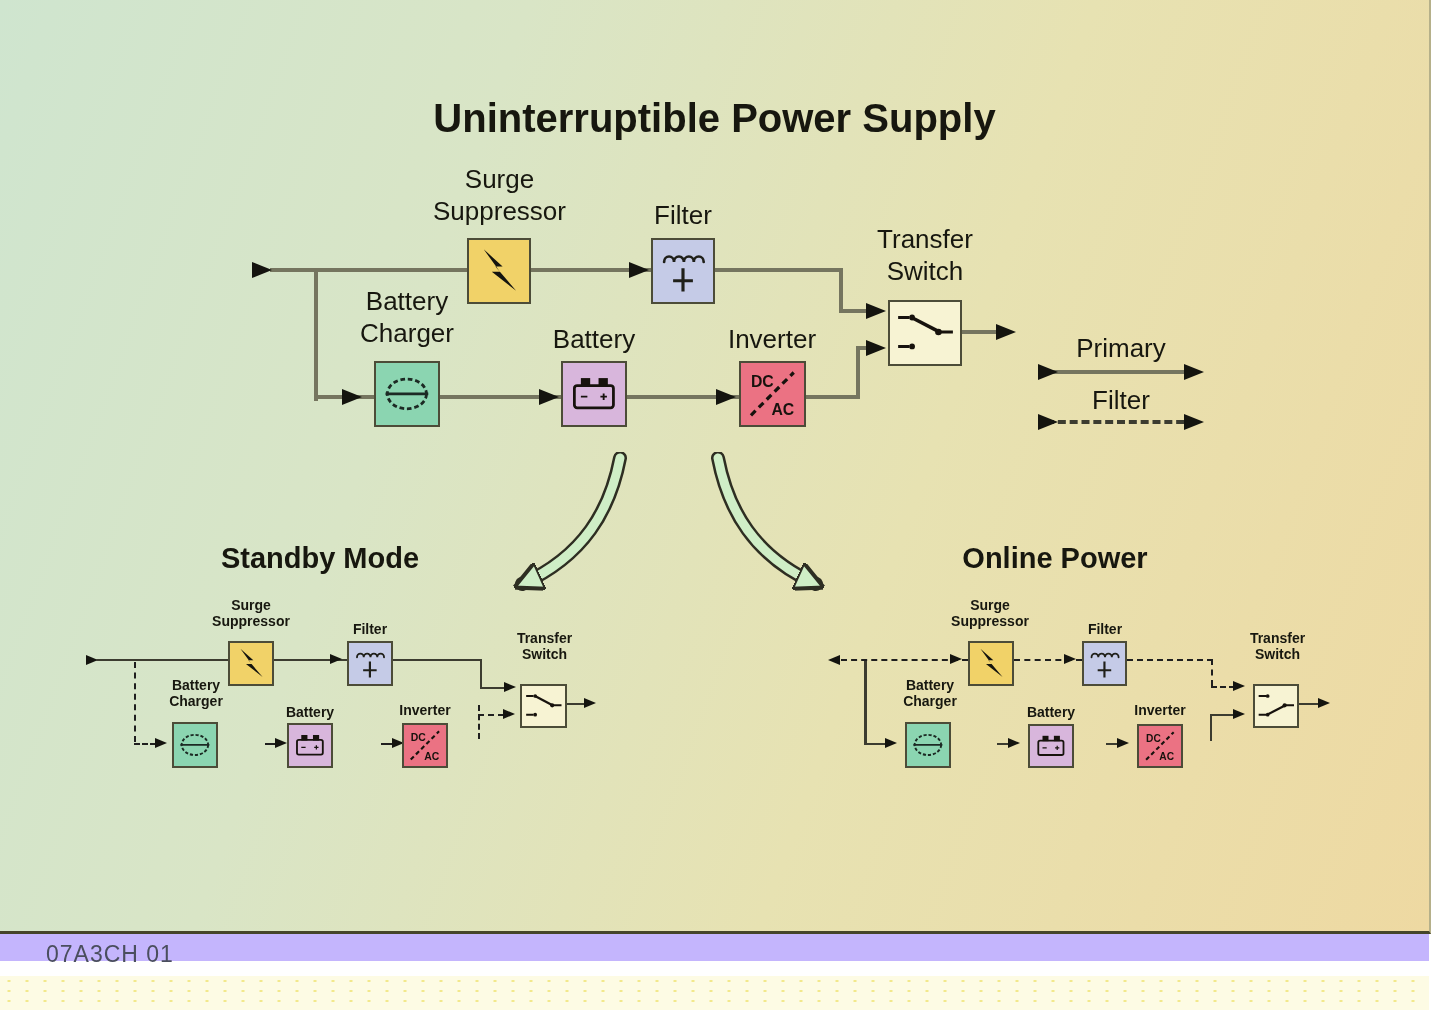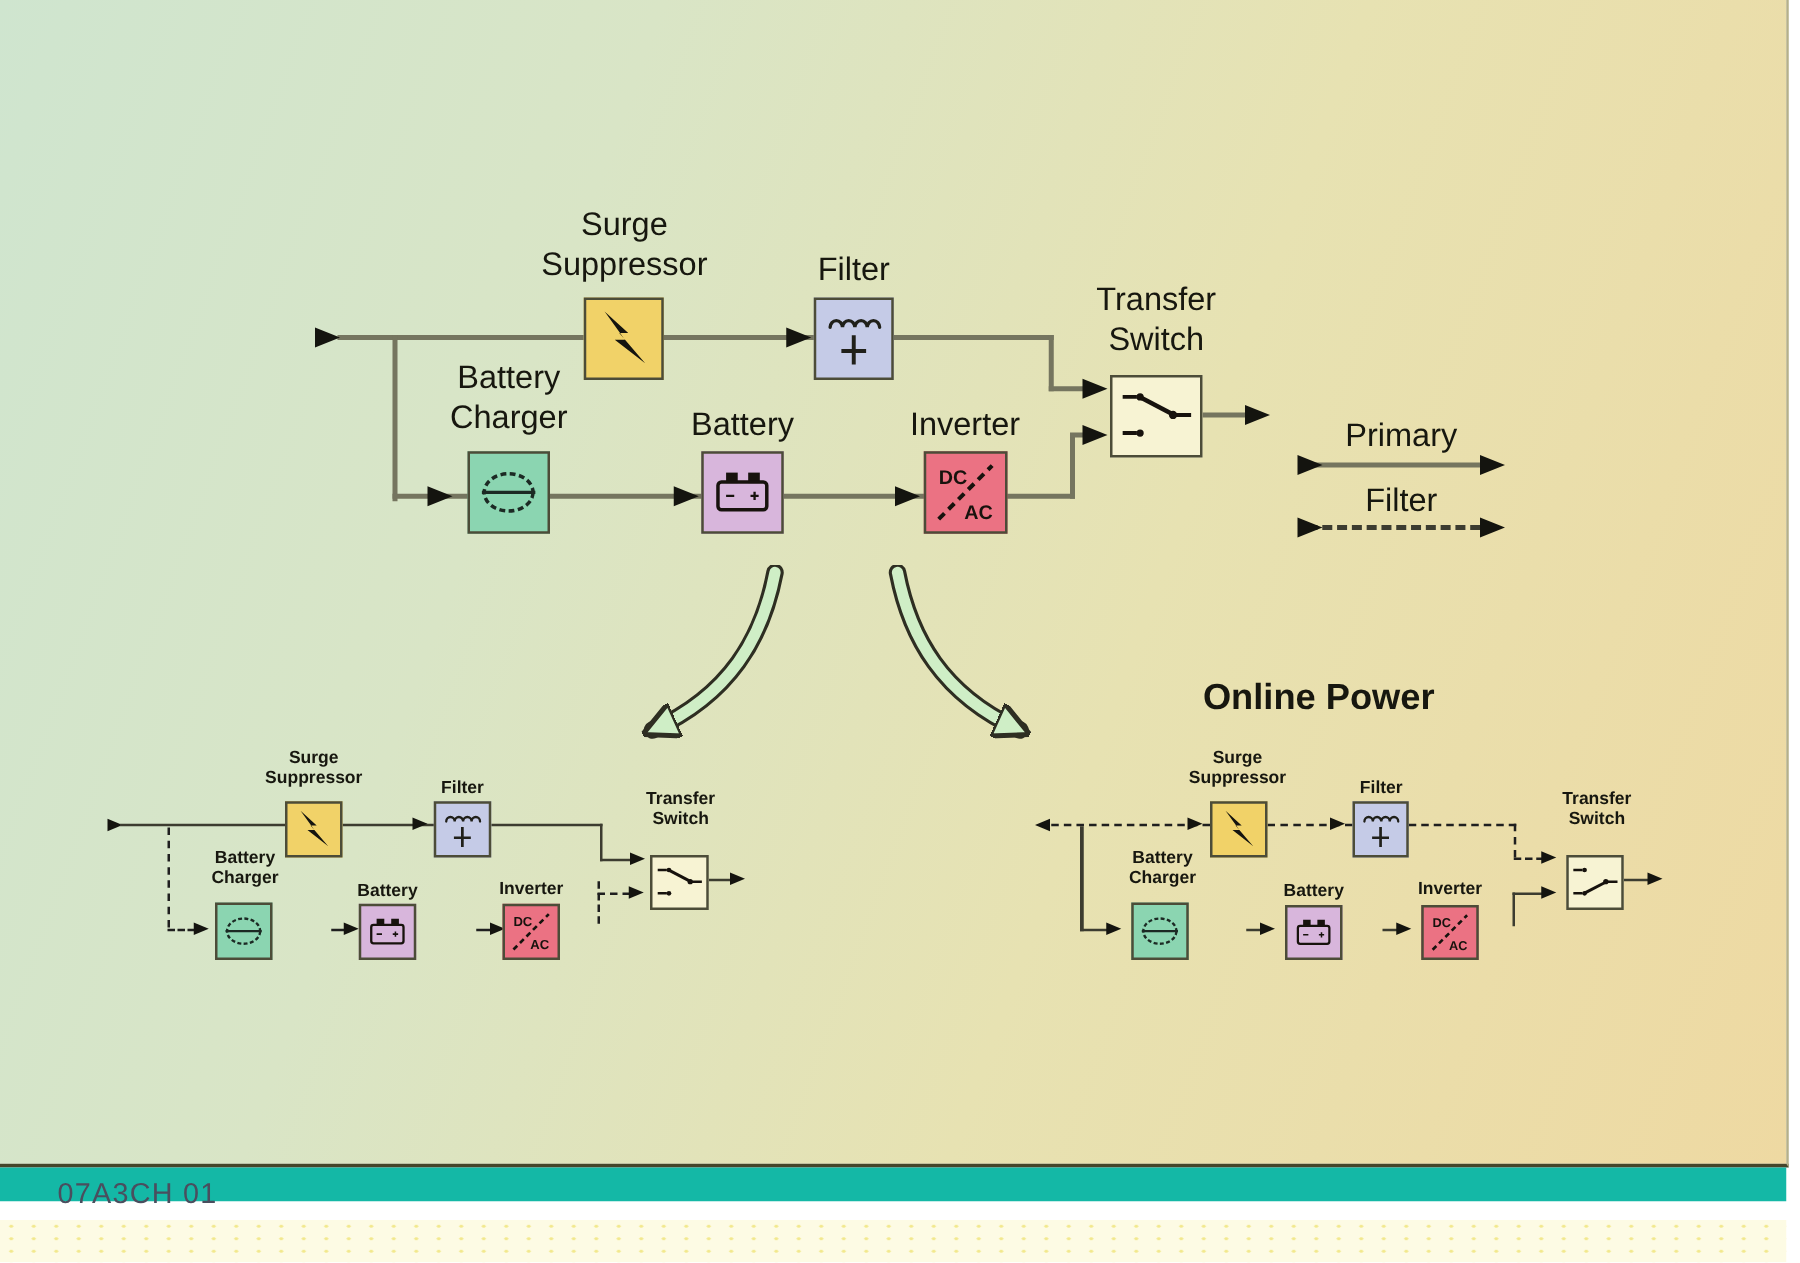--- a/index.html
+++ b/index.html
@@ -2,21 +2,21 @@
 <html><head>
 <meta charset="utf-8">
 <style>
   html,body{margin:0;padding:0;background:#fff;}
   .screen{position:relative;width:1440px;height:1010px;overflow:hidden;background:#fff;
           font-family:"Liberation Sans",sans-serif;color:#17170f;}
   
   .art{position:absolute;left:0;top:0;width:1429px;height:931px;
        background:linear-gradient(110deg,#cfe5cf 0%,#d9e5c6 30%,#e7e2b2 62%,#eed9a2 100%);
        border-bottom:3px solid #45452a;border-right:2px solid #b5b08a;}
-  .strip-white{position:absolute;left:0;top:934px;width:1429px;height:27px;background:#14b8a6;}
+  .strip-white{position:absolute;left:0;top:934px;width:1429px;height:27px;background:#c4b5fd;}
   .strip-yellow{position:absolute;left:0;top:976px;width:1429px;height:34px;background:#fdfbe4;
        background-image:radial-gradient(#f2e88c 1.5px,transparent 2px);background-size:18px 10px;}
   .caption{position:absolute;left:46px;top:7px;font-size:23px;letter-spacing:1px;color:#4a4e5e;}
   
   .title{position:absolute;left:0;top:96px;width:1429px;text-align:center;
          font-size:40px;font-weight:bold;}
   .mode-title{position:absolute;font-size:29px;font-weight:bold;text-align:center;}
   .lbl{position:absolute;font-size:26px;line-height:1.22;text-align:center;white-space:pre-line;}
   .slbl{position:absolute;font-size:14px;font-weight:bold;line-height:1.15;text-align:center;white-space:pre-line;}
   .legend-lbl{position:absolute;font-size:26px;text-align:center;width:162px;}
@@ -93,20 +93,21 @@
         <path d="M18,42.5 L42,30" stroke="#17120d" stroke-width="3.5"></path>
       </symbol>
       <marker id="mark-ah" viewBox="0 0 10 10" refX="7" refY="5" markerWidth="3.2" markerHeight="3.2" orient="auto">
         <path d="M0,0 L10,5 L0,10 Z" fill="#cfeec6" stroke="#2e2e22" stroke-width="1.4"></path>
       </marker>
     </defs>
   </svg>
 
   <div class="art">
 
+    <div class="title">Uninterruptible Power Supply</div>
 
     <div class="ln" style="left:270px;top:268px;width:197px"></div>
     <div class="ln" style="left:529px;top:268px;width:124px"></div>
     <div class="ln" style="left:715px;top:268px;width:128px"></div>
     <div class="ln v" style="left:839px;top:268px;height:45px"></div>
     <div class="ln" style="left:839px;top:309px;width:31px"></div>
     <div class="ln v" style="left:314px;top:268px;height:133px"></div>
     <div class="ln" style="left:314px;top:395px;width:62px"></div>
     <div class="ln" style="left:440px;top:395px;width:123px"></div>
     <div class="ln" style="left:627px;top:395px;width:114px"></div>
@@ -176,20 +177,21 @@
 
     <svg class="curve" style="left:488px;top:452px" width="150" height="158" viewBox="0 0 150 158">
       <path d="M132,6 C122,58 96,104 34,132" fill="none" stroke="#2e2e22" stroke-width="14" stroke-linecap="round"></path>
       <path d="M132,6 C122,58 96,104 34,132" fill="none" stroke="#cfeec6" stroke-width="9" stroke-linecap="round" marker-end="url(#mark-ah)"></path>
     </svg>
     <svg class="curve" style="left:700px;top:452px" width="150" height="158" viewBox="0 0 150 158">
       <path d="M18,6 C28,58 54,104 116,132" fill="none" stroke="#2e2e22" stroke-width="14" stroke-linecap="round"></path>
       <path d="M18,6 C28,58 54,104 116,132" fill="none" stroke="#cfeec6" stroke-width="9" stroke-linecap="round" marker-end="url(#mark-ah)"></path>
     </svg>
 
+    <div class="mode-title" style="left:195px;top:542px;width:250px">Standby Mode</div>
     <div class="str" style="left:86px;top:655px"></div>
     <div class="sln" style="left:96px;top:659px;width:134px"></div>
     <div class="sln" style="left:274px;top:659px;width:74px"></div>
     <div class="str" style="left:330px;top:654px"></div>
     <div class="sln" style="left:393px;top:659px;width:89px"></div>
     <div class="sln v" style="left:480px;top:659px;height:30px"></div>
     <div class="sln" style="left:480px;top:687px;width:26px"></div>
     <div class="str" style="left:504px;top:682px"></div>
     <div class="sln" style="left:567px;top:703px;width:18px"></div>
     <div class="str" style="left:584px;top:698px"></div>

